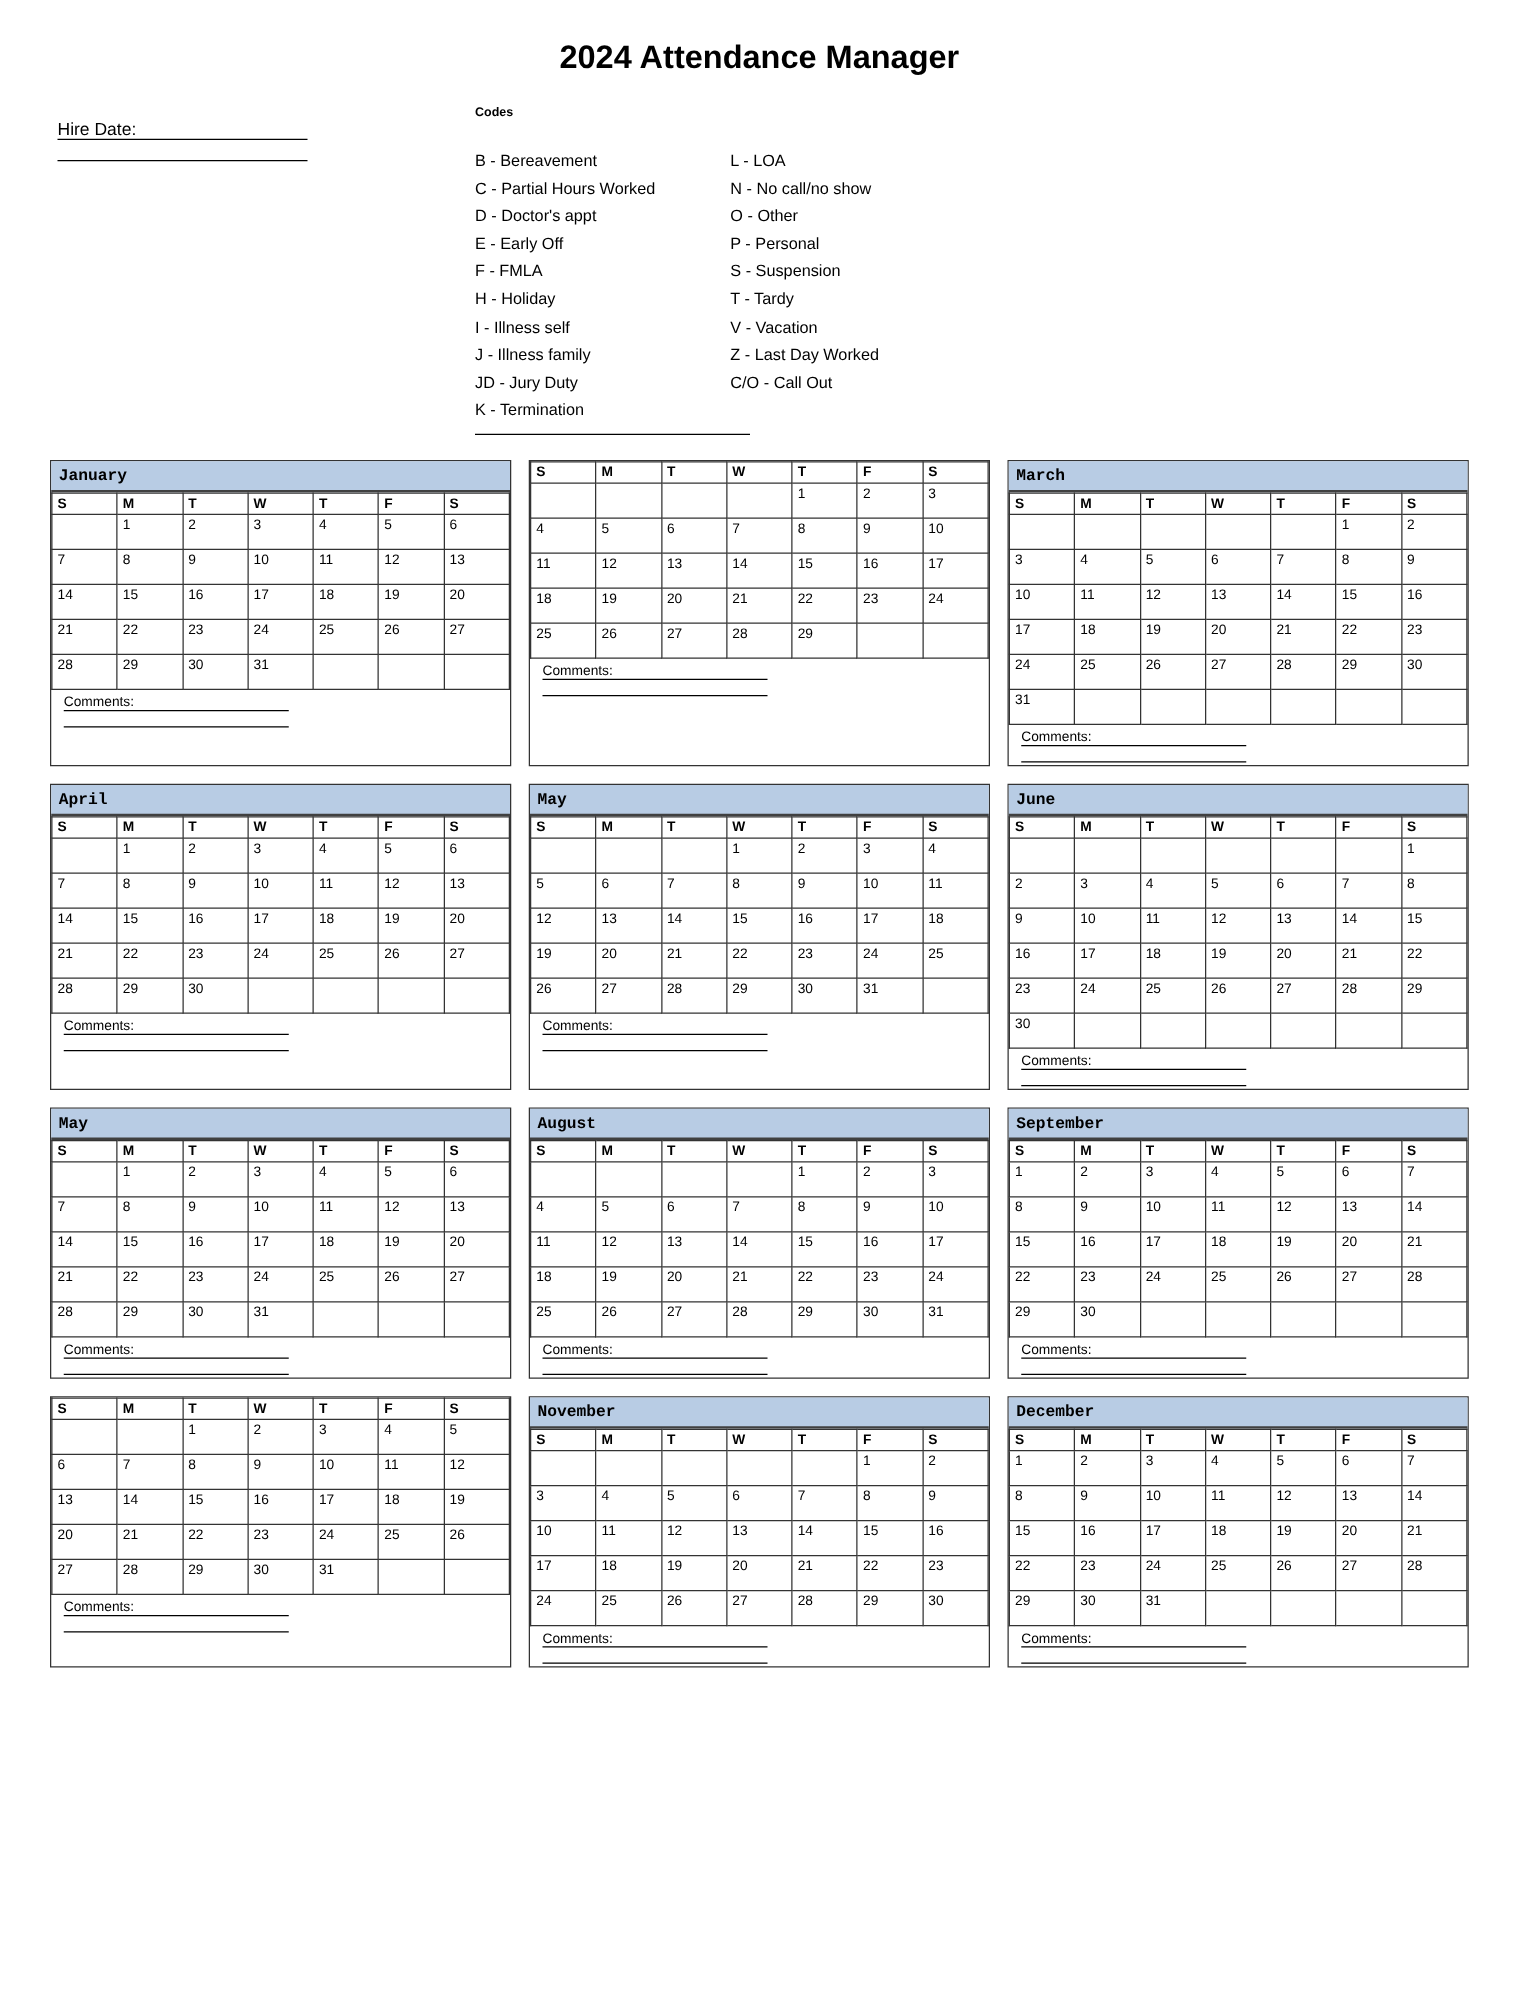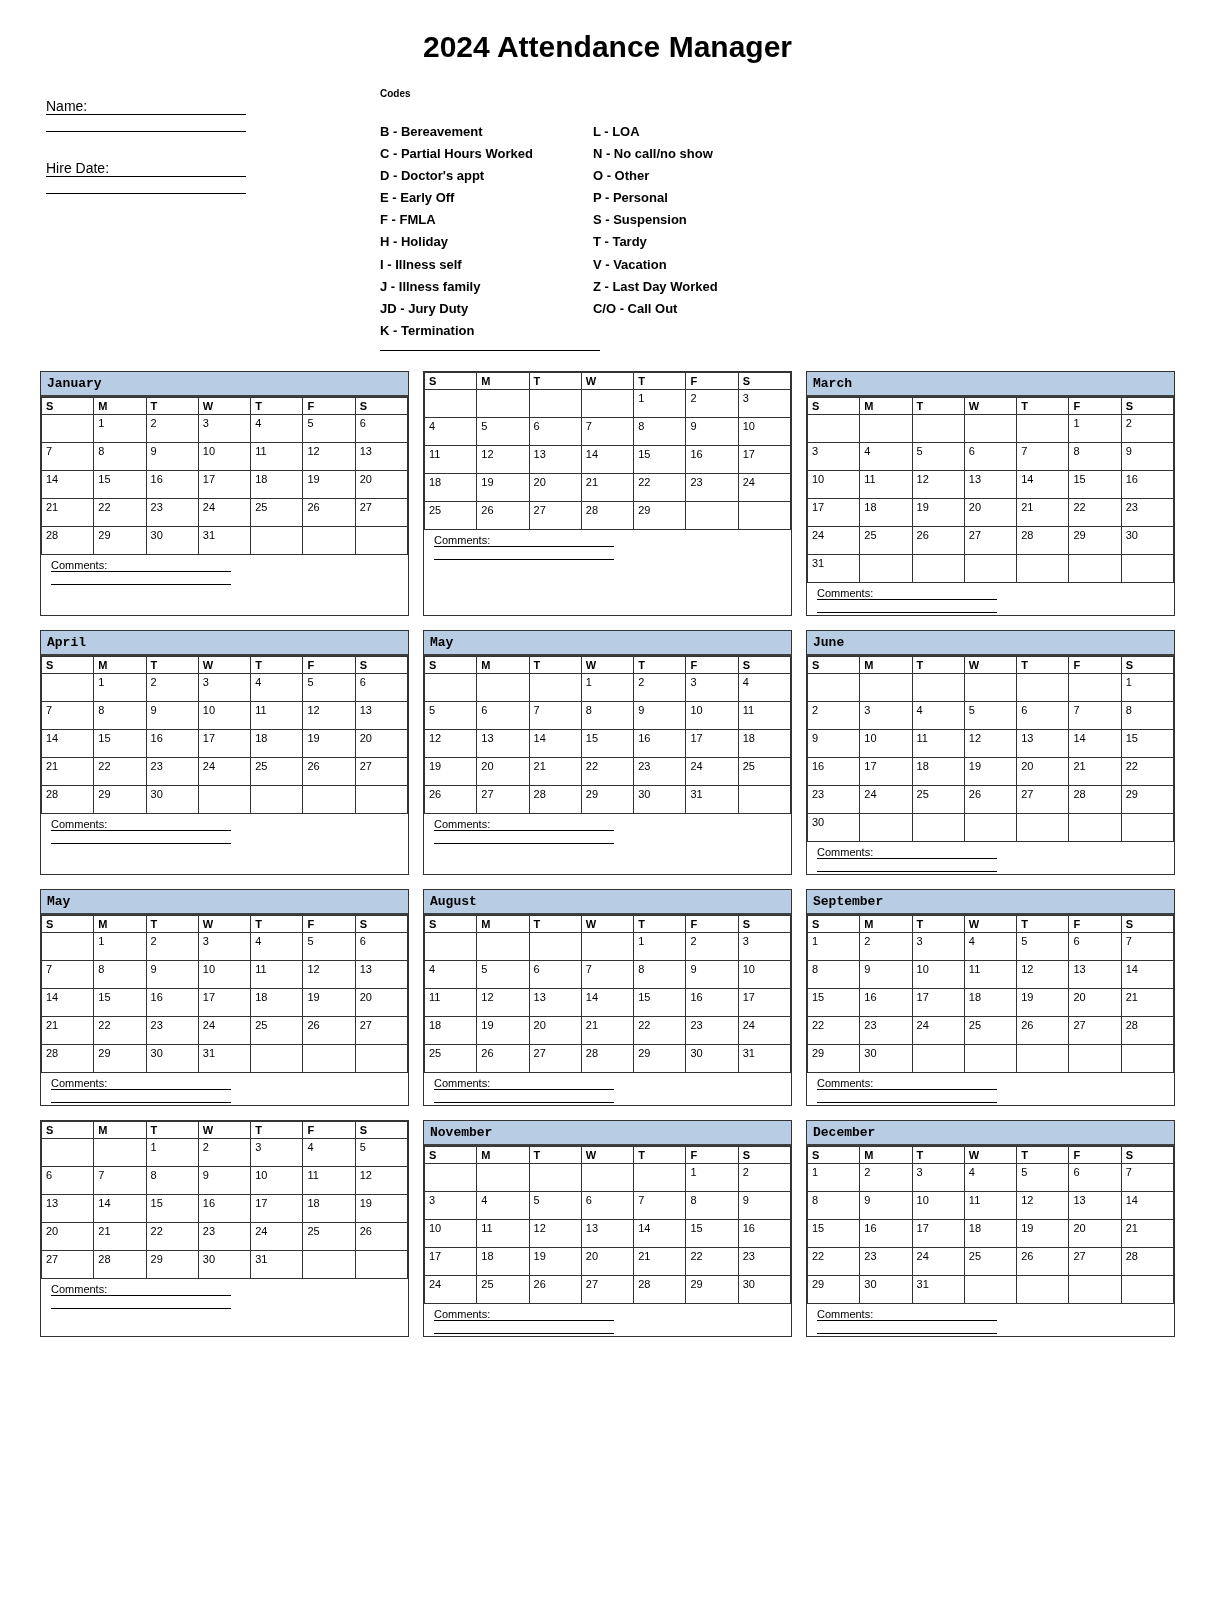--- a/index.html
+++ b/index.html
@@ -6,21 +6,21 @@
     body {
       font-family: Arial, sans-serif;
       background: #fff;
       color: #000;
       width: 1215px;
       min-height: 1600px;
       padding: 30px 40px;
     }
     h1 {
       text-align: center;
-      font-size: 30px;
+      font-size: 26px;
       font-weight: bold;
       margin-bottom: 24px;
     }
     .top-section {
       display: flex;
       gap: 0;
       margin-bottom: 20px;
     }
     .left-info {
       width: 320px;
@@ -41,21 +41,20 @@
       padding-left: 20px;
     }
     .codes-section h3 {
       font-size: 10px;
       font-weight: bold;
       margin-bottom: 22px;
     }
     .codes-columns {
       display: flex;
       gap: 60px;
-      font-weight: bold;
     }
     .codes-col {
       font-size: 13px;
       line-height: 1.7;
     }
     .signature-line {
       border-bottom: 1px solid #000;
       width: 220px;
       margin-top: 8px;
     }
@@ -106,23 +105,20 @@
       margin-left: 4px;
     }
   </style>
 </head>
 <body>
 
 <h1>2024 Attendance Manager</h1>
 
 <div class="top-section">
   <div class="left-info">
-    <div class="field">
-      <span>Name:</span><span>&nbsp;</span>
-    </div>
     <div class="field">
       <span>Hire Date:</span><span>&nbsp;</span>
     </div>
   </div>
   <div class="codes-section">
     <h3>Codes</h3>
     <div class="codes-columns">
       <div class="codes-col" id="codes-left-col">
           <div>B - Bereavement</div>
           <div>C - Partial Hours Worked</div>

